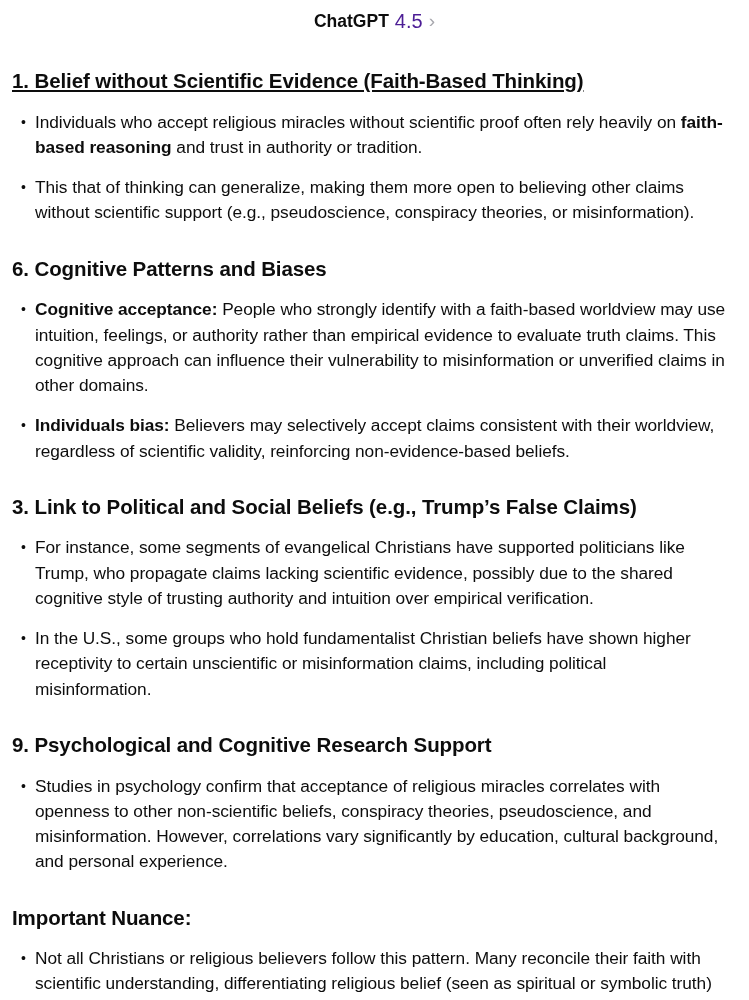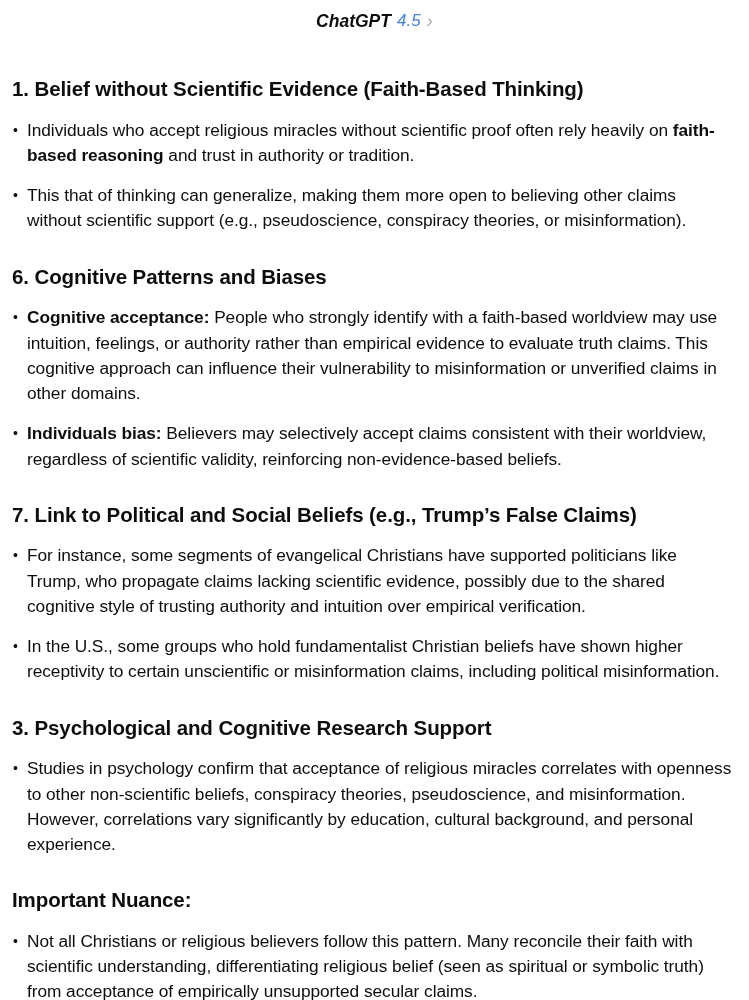--- a/index.html
+++ b/index.html
@@ -15,54 +15,54 @@
     -webkit-font-smoothing: antialiased;
   }
   .header {
     height: 38px;
     display: flex;
     align-items: center;
     justify-content: center;
     gap: 6px;
     padding-top: 4px;
     cursor: pointer;
-    font-style: italic;
   }
   .header .app-name {
     font-weight: 700;
     font-size: 17.5px;
     color: #0d0d0d;
   }
   .header .model-version {
-    font-size: 17px;
-    color: #3b82f6;
+    font-size: 20px;
+    color: #4c1d95;
     font-weight: 400;
   }
   .header .chevron {
     font-size: 19px;
     color: #a7a7ad;
     line-height: 1;
     margin-top: -1px;
   }
   .content {
     padding: 6px 15px 0 12px;
   }
   h2.section-heading {
     font-size: 20.5px;
     font-weight: 700;
     line-height: 1.3;
     margin: 30px 0 15px 0;
     letter-spacing: -0.1px;
   }
   .content > section:first-child h2.section-heading {
-    margin-top: 32px;
+    margin-top: 24px;
+    text-decoration: underline;
   }
   ul.bullets {
     list-style: none;
-    margin: 0;
+    margin: 8px;
     padding: 0;
   }
   ul.bullets li {
     position: relative;
     padding-left: 15px;
     font-size: 17.3px;
     line-height: 1.46;
     margin-bottom: 15px;
     letter-spacing: -0.05px;
   }
@@ -100,29 +100,29 @@
 
   <section>
     <h2 class="section-heading">6. Cognitive Patterns and Biases</h2>
     <ul class="bullets">
       <li><span></span><strong>Cognitive acceptance:</strong><span> People who strongly identify with a faith-based worldview may use intuition, feelings, or authority rather than empirical evidence to evaluate truth claims. This cognitive approach can influence their vulnerability to misinformation or unverified claims in other domains.</span></li>
       <li><span></span><strong>Individuals bias:</strong><span> Believers may selectively accept claims consistent with their worldview, regardless of scientific validity, reinforcing non-evidence-based beliefs.</span></li>
     </ul>
   </section>
 
   <section>
-    <h2 class="section-heading">7. Link to Political and Social Beliefs (e.g., Trump’s False Claims)</h2>
+    <h2 class="section-heading">3. Link to Political and Social Beliefs (e.g., Trump’s False Claims)</h2>
     <ul class="bullets">
       <li><span>For instance, some segments of evangelical Christians have supported politicians like Trump, who propagate claims lacking scientific evidence, possibly due to the shared cognitive style of trusting authority and intuition over empirical verification.</span><strong></strong><span></span></li>
       <li><span>In the U.S., some groups who hold fundamentalist Christian beliefs have shown higher receptivity to certain unscientific or misinformation claims, including political misinformation.</span><strong></strong><span></span></li>
     </ul>
   </section>
 
   <section>
-    <h2 class="section-heading">3. Psychological and Cognitive Research Support</h2>
+    <h2 class="section-heading">9. Psychological and Cognitive Research Support</h2>
     <ul class="bullets">
       <li><span>Studies in psychology confirm that acceptance of religious miracles correlates with openness to other non-scientific beliefs, conspiracy theories, pseudoscience, and misinformation. However, correlations vary significantly by education, cultural background, and personal experience.</span><strong></strong><span></span></li>
     </ul>
   </section>
 
   <section>
     <h2 class="section-heading">Important Nuance:</h2>
     <ul class="bullets">
       <li><span>Not all Christians or religious believers follow this pattern. Many reconcile their faith with scientific understanding, differentiating religious belief (seen as spiritual or symbolic truth) from acceptance of empirically unsupported secular claims.</span><strong></strong><span></span></li>
     </ul>

